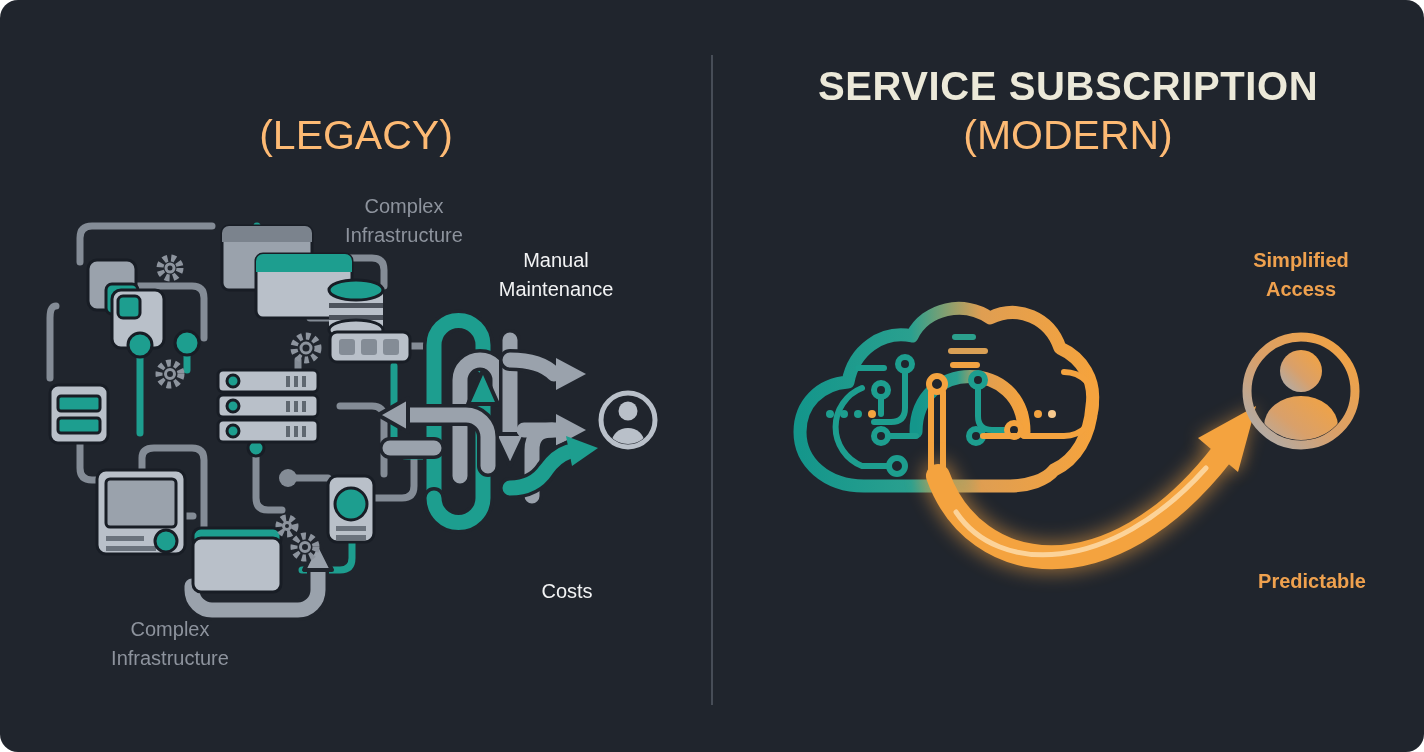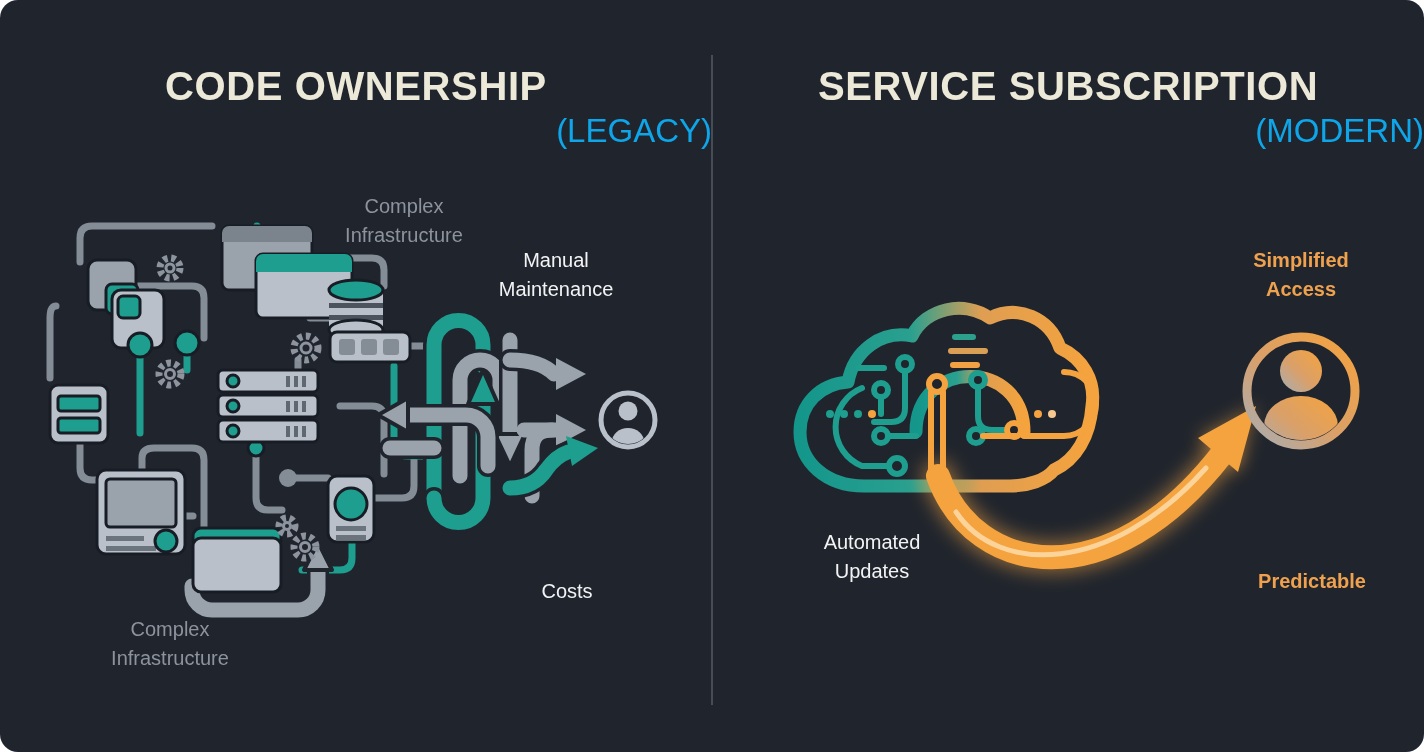--- a/index.html
+++ b/index.html
@@ -9,22 +9,22 @@
   }
   html,body{margin:0;padding:0;background:var(--bg);}
   body{width:1424px;height:752px;position:relative;font-family:"Liberation Sans",sans-serif;}
   .card{position:absolute;inset:0;background:var(--card);border-radius:18px;overflow:hidden;}
   .panel{position:absolute;top:0;height:752px;}
   .panel.left{left:0;width:712px;}
   .panel.right{left:712px;width:712px;}
   .divider{position:absolute;left:711px;top:55px;width:2px;height:650px;background:var(--divider);}
   .panel-title{position:absolute;left:0;width:100%;top:64px;margin:0;text-align:center;
     font-size:40px;font-weight:700;letter-spacing:.6px;color:var(--title);}
-  .panel-sub{position:absolute;left:0;width:100%;top:112px;margin:0;text-align:right;
-    font-size:33px;font-weight:400;color:#0ea5e9;}
+  .panel-sub{position:absolute;left:0;width:100%;top:112px;margin:0;text-align:center;
+    font-size:41px;font-weight:400;color:#fdba74;}
   .lbl{position:absolute;text-align:center;font-size:20px;line-height:29px;font-weight:400;}
   .lbl span{display:block;}
   .lbl.muted{color:var(--muted);}
   .lbl.white{color:var(--whitel);}
   .lbl.orange{color:#efa14e;font-weight:bold;}
   .illu{position:absolute;}
   
   .ln{fill:none;stroke-linecap:round;stroke-linejoin:round;}
   .g7{stroke:var(--gray3);stroke-width:7;}
   .t7{stroke:var(--teal);stroke-width:7;}
@@ -38,21 +38,20 @@
   .fg{fill:var(--gray);} .fg2{fill:var(--gray2);} .ft{fill:var(--teal);}
   .gearring{fill:none;stroke:#8d949e;stroke-width:7;stroke-dasharray:4.4 3.6;}
   .gearhub{fill:var(--card);stroke:#8d949e;stroke-width:3;}
 </style>
 </head>
 <body>
 
 <div class="card">
 
   <div class="panel left">
-    <h1 class="panel-title">CODE OWNERSHIP</h1>
     <h2 class="panel-sub">(LEGACY)</h2>
 
     <div class="lbl muted" style="left:254px;top:192px;width:300px;">
       <span>Complex</span>
       <span>Infrastructure</span>
     </div>
     <div class="lbl white" style="left:436px;top:246px;width:240px;">
       <span>Manual</span>
       <span>Maintenance</span>
     </div>
@@ -229,24 +228,20 @@
 
   <div class="divider"></div>
 
   <div class="panel right">
     <h1 class="panel-title">SERVICE SUBSCRIPTION</h1>
     <h2 class="panel-sub">(MODERN)</h2>
 
     <div class="lbl orange" style="left:469px;top:246px;width:240px;">
       <span>Simplified</span>
       <span>Access</span>
-    </div>
-    <div class="lbl white" style="left:40px;top:528px;width:240px;">
-      <span>Automated</span>
-      <span>Updates</span>
     </div>
     <div class="lbl orange" style="left:480px;top:567px;width:240px;">
       <span>Predictable</span>
     </div>
   </div>
 
   <svg class="illu" style="left:770px;top:280px;" width="610" height="360" viewBox="0 0 610 360">
     <defs>
       <linearGradient id="cg" x1="0" y1="0" x2="1" y2="0">
         <stop offset="0" stop-color="#14968b"></stop>

